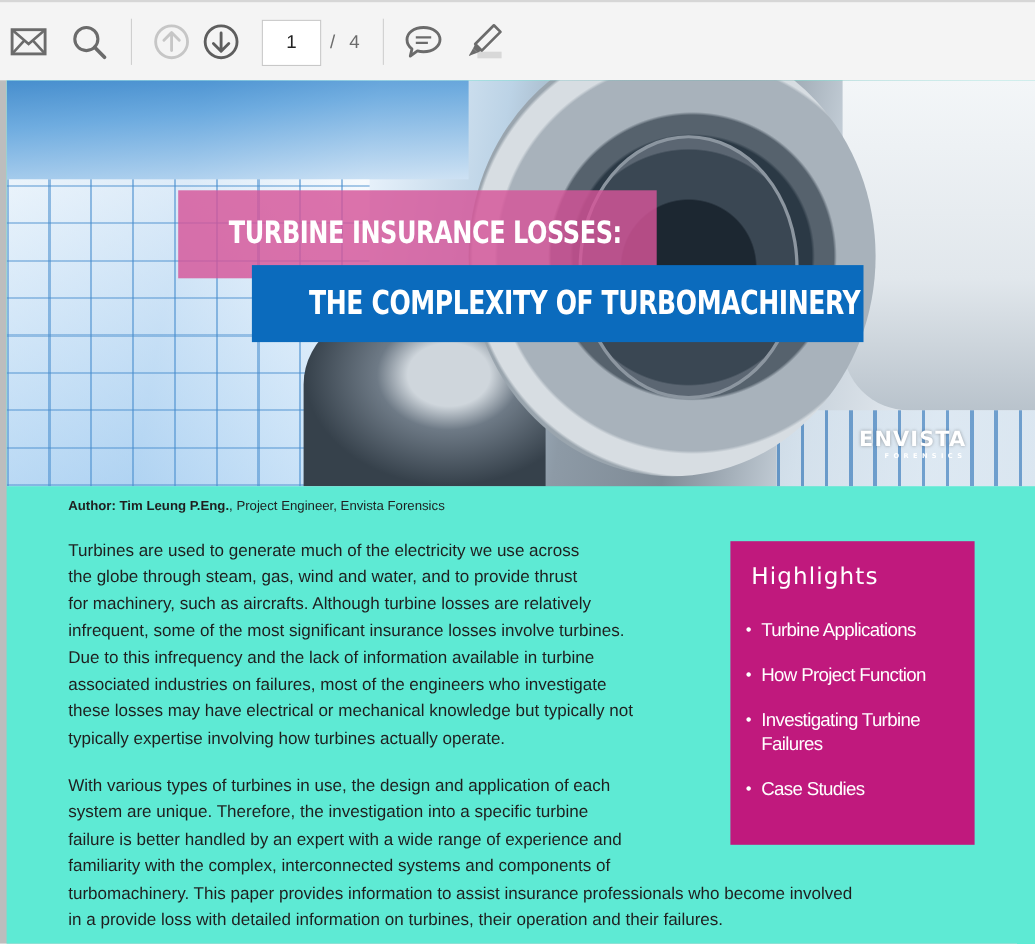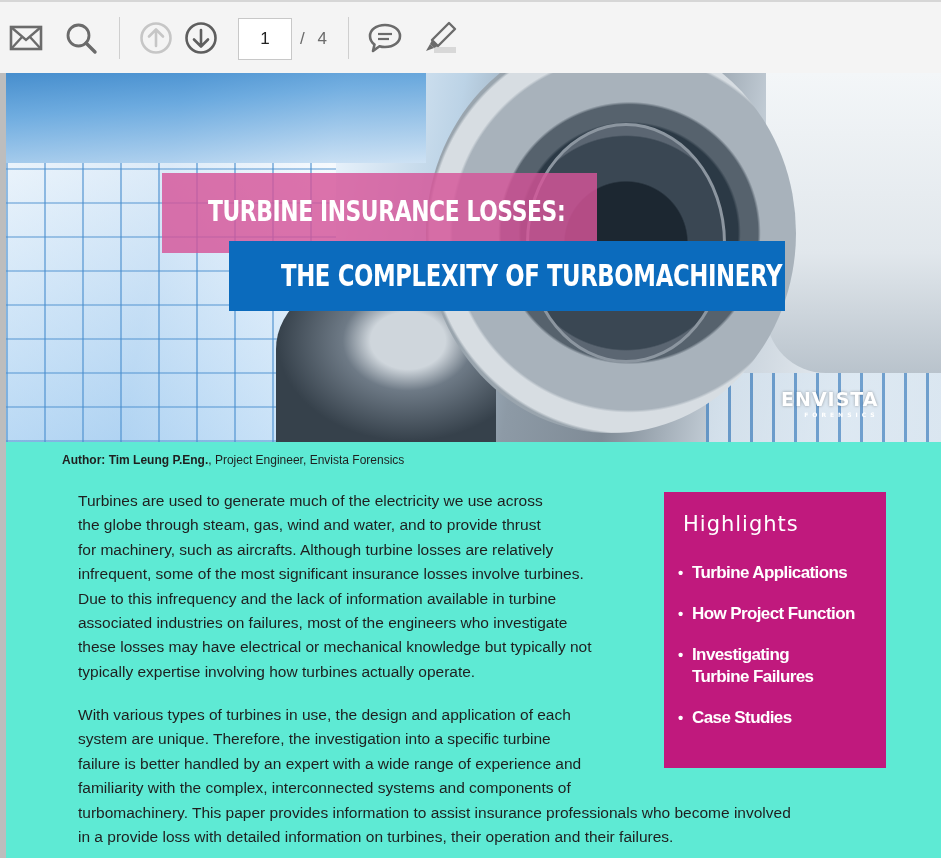--- a/index.html
+++ b/index.html
@@ -103,40 +103,40 @@
     transform: scaleX(0.76); transform-origin: left center; letter-spacing: -0.5px; white-space: nowrap;
   }
 
   
   .author {
     position: absolute; left: 56px; top: 380px; font-size: 12px; color: #1f1f1f;
     font-family: "Liberation Sans", sans-serif; white-space: nowrap;
   }
   .author b { font-weight: bold; }
   .para {
-    position: absolute; left: 72px; font-size: 15.5px; line-height: 24.4px; color: #1f1f1f;
+    position: absolute; left: 56px; font-size: 15.5px; line-height: 24.4px; color: #1f1f1f;
     font-family: "Liberation Sans", sans-serif;
   }
   .para .ln { display: block; white-space: nowrap; }
   .p1 { top: 416px; }
   .p2 { top: 630px; }
 
   
   .highlights {
     position: absolute; left: 658px; top: 419px; width: 222px; height: 276px;
     background: #c0197d; color: #ffffff; padding-left: 39px;
   }
   .highlights h3 {
     position: absolute; left: 19px; top: 20px; font-family: "DejaVu Sans", sans-serif;
     font-size: 21px; font-weight: normal; letter-spacing: 1px;
   }
   .highlights ul { position: absolute; left: 14px; top: 70px; list-style: none; width: 200px; }
   .highlights li {
     font-family: "Liberation Sans", sans-serif; font-size: 17px; line-height: 22px;
-    letter-spacing: -0.6px; padding-left: 14px; position: relative; margin-bottom: 19px; font-weight: bold;
+    letter-spacing: -0.6px; padding-left: 14px; position: relative; margin-bottom: 19px;
   }
   .highlights li::before {
     content: "•"; position: absolute; left: 0; top: 0; font-size: 15px;
   }
 </style>
 </head>
 <body>
 
 <div class="toolbar">
 

